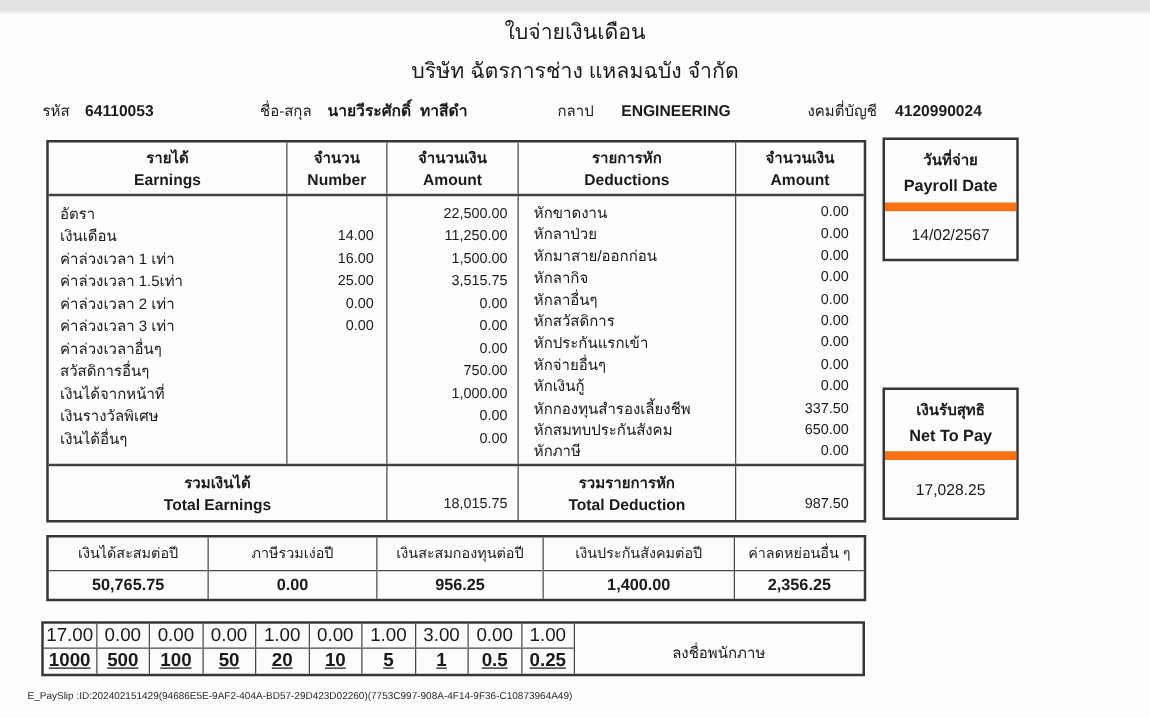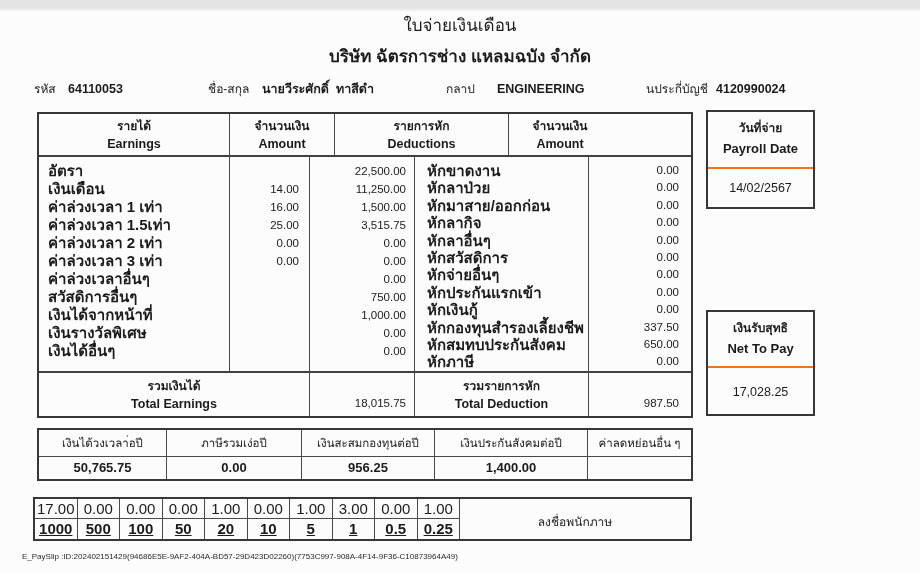--- a/index.html
+++ b/index.html
@@ -2,50 +2,50 @@
 <html><head>
 <meta charset="utf-8">
 <style>
   *{margin:0;padding:0;box-sizing:border-box}
   html,body{width:920px;height:574px}
   body{font-family:"Liberation Sans","DejaVu Sans",sans-serif;color:#1b1b1b;background:#fff}
   .page{position:relative;width:920px;height:574px;background:#fcfcfc;overflow:hidden}
   .top-strip{position:absolute;left:0;top:0;width:920px;height:12px;
     background:linear-gradient(to bottom,#e3e3e3 0,#e4e4e4 8px,#fcfcfc 12px)}
   .title{position:absolute;top:13px;left:0;width:920px;text-align:center;font-size:17px;font-weight:400;line-height:1.5}
-  .company{position:absolute;top:44px;left:0;width:920px;text-align:center;font-size:17px;font-weight:700;line-height:1.5}
+  .company{position:absolute;top:44px;left:0;width:920px;text-align:center;font-size:17px;font-weight:400;line-height:1.5}
   .info-row{position:absolute;top:78px;left:0;width:920px;height:22px;font-size:12px}
   .info-row span{position:absolute;top:0;line-height:22px;white-space:pre}
   .info-row .val{font-weight:700;font-size:12.5px}
   
   .main-table{position:absolute;left:37px;top:112px;width:656px;height:306px;border:2px solid #373737}
   .mt-header{display:flex;height:43px;border-bottom:2px solid #414141}
   .hc{display:flex;flex-direction:column;align-items:center;padding-top:3px;border-right:1px solid #4a4a4a}
   .w1{width:191px}.w2{width:80px}.w3{width:105px}.w4{width:174px}.w5{width:102px;border-right:none}
   .th-line{font-size:12px;font-weight:700;line-height:19px;white-space:nowrap}
   .en-line{font-size:12.5px;font-weight:700;line-height:16px;white-space:nowrap}
   .mt-body{display:flex;height:214px}
   .bcol{border-right:1px solid #4a4a4a;padding-top:5px;overflow:hidden}
   .w5.bcol{border-right:none}
   .earn-rows .brow{height:18px;line-height:18px}
   .ded-rows .brow{height:17.4px;line-height:17.4px}
-  .lblcell{padding-left:9px;font-size:15px;font-weight:700;white-space:nowrap}
+  .lblcell{padding-left:9px;font-size:12px;font-weight:400;white-space:nowrap}
   .dedlbl{padding-left:12px}
   .numcell{text-align:right;font-size:11.5px;white-space:nowrap}
   .pr10{padding-right:10px}.pr8{padding-right:8px}.pr12{padding-right:12px}
   .mt-totals{display:flex;height:45px;border-top:2px solid #414141}
   .tc{border-right:1px solid #4a4a4a}
   .t1{width:271px}.t2{width:105px}.t3{width:174px}.t4{width:102px;border-right:none}
   .tc.hdr{display:flex;flex-direction:column;align-items:center;padding-top:4px}
   .tc.amt{display:flex;align-items:flex-end;justify-content:flex-end;padding-bottom:7px;font-size:11.5px}
   
   .side-box{position:absolute;left:706px;width:109px;border:2px solid #373737}
   .date-box{top:110px;height:99px}
   .net-box{top:310px;height:106px}
-  .sb-h{border-bottom:2px solid #f97316;text-align:center;padding-top:5px}
+  .sb-h{border-bottom:7px solid #f97316;text-align:center;padding-top:5px}
   .date-box .sb-h{height:57px}
   .net-box .sb-h{height:56px}
   .sb-h .th-line{line-height:22px}
   .sb-h .en-line{font-size:13px;line-height:19px}
   .sb-v{display:flex;align-items:center;justify-content:center;font-size:12.5px}
   .date-box .sb-v{height:38px}
   .net-box .sb-v{height:47px}
   
   .ytd-table{position:absolute;left:37px;top:428px;width:656px;height:53px;border:2px solid #373737;display:flex}
   .ytd-col{border-right:1px solid #4a4a4a}
@@ -76,29 +76,33 @@
   <div class="title">ใบจ่ายเงินเดือน</div>
   <div class="company">บริษัท ฉัตรการช่าง แหลมฉบัง จำกัด</div>
 
   <div class="info-row">
     <span class="lbl" style="left:34px">รหัส</span>
     <span class="val" style="left:68px">64110053</span>
     <span class="lbl" style="left:208px">ชื่อ-สกุล</span>
     <span class="val" style="left:262px">นายวีระศักดิ์  ทาสีดำ</span>
     <span class="lbl" style="left:446px">กลาป</span>
     <span class="val" style="left:497px">ENGINEERING</span>
-    <span class="lbl" style="left:646px">นประกี่บัญชี</span>
+    <span class="lbl" style="left:646px">งคมตี่บัญชี</span>
     <span class="val" style="left:716px">4120990024</span>
   </div>
 
   <div class="main-table">
     <div class="mt-header">
       <div class="hc w1">
         <div class="th-line">รายได้</div>
         <div class="en-line">Earnings</div>
+      </div>
+      <div class="hc w2">
+        <div class="th-line">จำนวน</div>
+        <div class="en-line">Number</div>
       </div>
       <div class="hc w3">
         <div class="th-line">จำนวนเงิน</div>
         <div class="en-line">Amount</div>
       </div>
       <div class="hc w4">
         <div class="th-line">รายการหัก</div>
         <div class="en-line">Deductions</div>
       </div>
       <div class="hc w5">
@@ -151,22 +155,22 @@
           <div class="brow numcell pr8">0.00</div>
         </div>
       <div class="bcol w4 ded-rows">
 
       <div class="brow lblcell dedlbl">หักขาดงาน</div>
           <div class="brow lblcell dedlbl">หักลาป่วย</div>
           <div class="brow lblcell dedlbl">หักมาสาย/ออกก่อน</div>
           <div class="brow lblcell dedlbl">หักลากิจ</div>
           <div class="brow lblcell dedlbl">หักลาอื่นๆ</div>
           <div class="brow lblcell dedlbl">หักสวัสดิการ</div>
+          <div class="brow lblcell dedlbl">หักประกันแรกเข้า</div>
           <div class="brow lblcell dedlbl">หักจ่ายอื่นๆ</div>
-          <div class="brow lblcell dedlbl">หักประกันแรกเข้า</div>
           <div class="brow lblcell dedlbl">หักเงินกู้</div>
           <div class="brow lblcell dedlbl">หักกองทุนสำรองเลี้ยงชีพ</div>
           <div class="brow lblcell dedlbl">หักสมทบประกันสังคม</div>
           <div class="brow lblcell dedlbl">หักภาษี</div>
         </div>
       <div class="bcol w5 ded-rows">
 
       <div class="brow numcell pr12">0.00</div>
           <div class="brow numcell pr12">0.00</div>
           <div class="brow numcell pr12">0.00</div>
@@ -208,37 +212,38 @@
     <div class="sb-h">
       <div class="th-line">เงินรับสุทธิ</div>
       <div class="en-line">Net To Pay</div>
     </div>
     <div class="sb-v">17,028.25</div>
   </div>
 
   <div class="ytd-table">
 
   <div class="ytd-col">
-      <div class="ytd-h">เงินได้วงเวลา่อปี</div>
+      <div class="ytd-h">เงินได้สะสมต่อปี</div>
       <div class="ytd-v">50,765.75</div>
     </div>
       <div class="ytd-col">
       <div class="ytd-h">ภาษีรวมเง่อปี</div>
       <div class="ytd-v">0.00</div>
     </div>
       <div class="ytd-col">
       <div class="ytd-h">เงินสะสมกองทุนต่อปี</div>
       <div class="ytd-v">956.25</div>
     </div>
       <div class="ytd-col">
       <div class="ytd-h">เงินประกันสังคมต่อปี</div>
       <div class="ytd-v">1,400.00</div>
     </div>
       <div class="ytd-col">
       <div class="ytd-h">ค่าลดหย่อนอื่น ๆ</div>
+      <div class="ytd-v">2,356.25</div>
     </div>
     </div>
 
   <div class="denom-table">
     <div class="denom-grid">
       <div class="denom-row r1">
 
       <div class="dcell">17.00</div>
           <div class="dcell">0.00</div>
           <div class="dcell">0.00</div>

